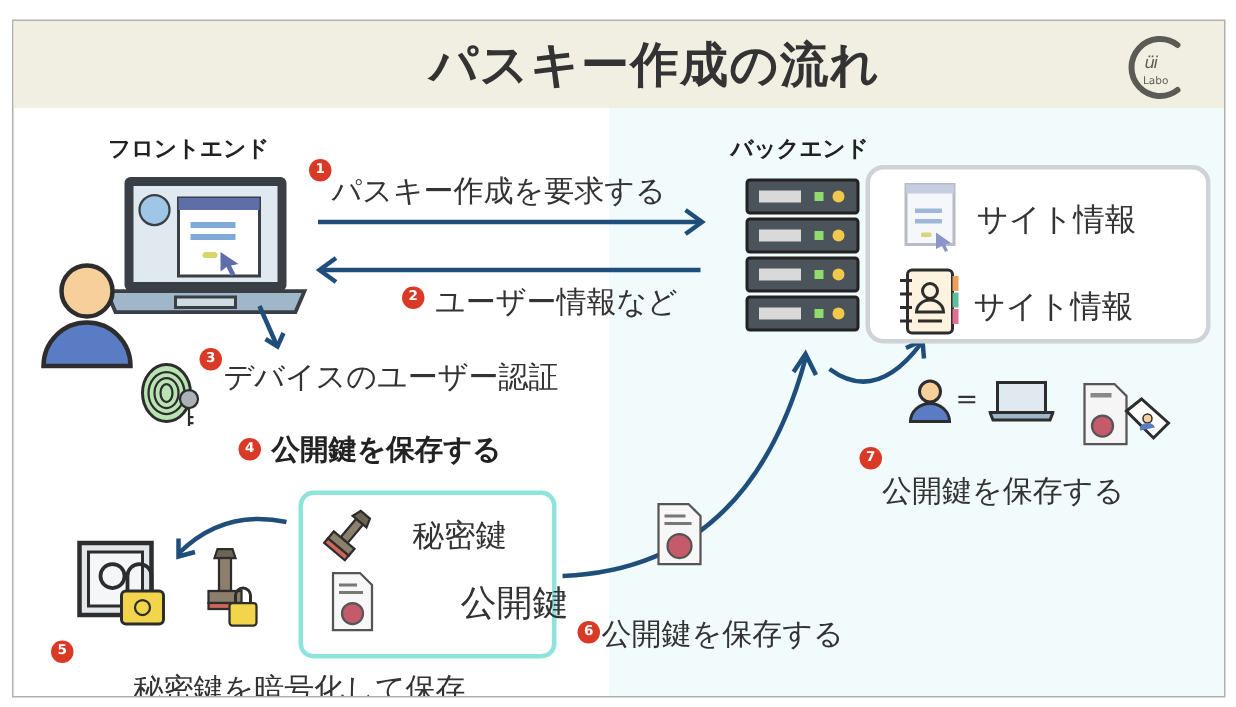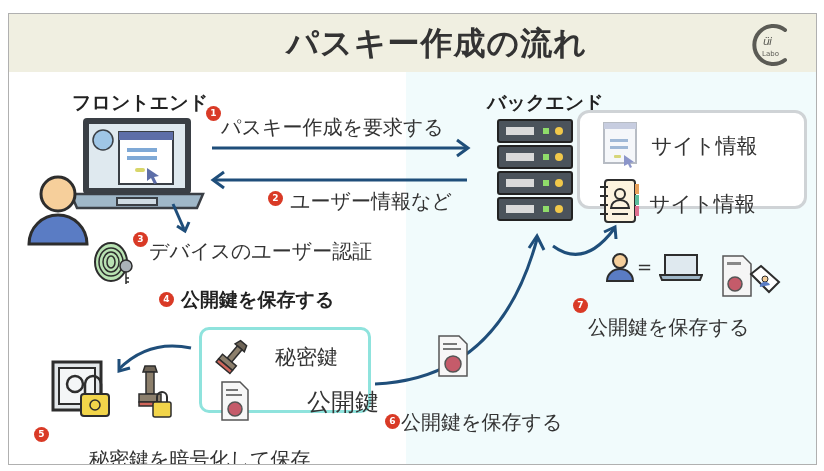--- a/index.html
+++ b/index.html
@@ -3,25 +3,25 @@
 <meta charset="utf-8">
 <style>
   html,body{margin:0;padding:0;background:#ffffff;}
   body{width:824px;height:471px;position:relative;overflow:hidden;font-family:"DejaVu Sans","Liberation Sans",sans-serif;color:#333;}
   .frame{position:absolute;left:8px;top:13px;width:807px;height:450px;border:1px solid #b0b0b0;background:#ffffff;overflow:hidden;}
   .header{position:absolute;left:0;top:0;width:100%;height:58px;background:#f0efe1;}
   .title{position:absolute;left:0;width:100%;top:8px;text-align:center;font-size:32px;font-weight:bold;color:#333;letter-spacing:1px;margin-left:24px;}
   .logo{position:absolute;right:22px;top:8px;width:42px;height:46px;}
   .right-panel{position:absolute;left:397px;top:58px;right:0;bottom:0;background:#f1fbfc;}
   .lbl{position:absolute;white-space:nowrap;font-size:20px;color:#333;}
-  .lbl-sm-bold{position:absolute;white-space:nowrap;font-size:19px;font-weight:bold;color:#222;}
+  .lbl-sm-bold{position:absolute;white-space:nowrap;font-size:15px;font-weight:bold;color:#222;}
   .lbl-bold{position:absolute;white-space:nowrap;font-size:19px;font-weight:bold;color:#222;}
   .badge{position:absolute;width:15px;height:15px;border-radius:50%;background:#d93a26;color:#fff;font-size:9px;font-weight:bold;text-align:center;line-height:15px;}
-  .info-box{position:absolute;left:568px;top:96px;width:230px;height:99px;border:3px solid #cfd3d6;border-radius:12px;background:#ffffff;box-sizing:border-box;padding-left:31px;}
-  .key-box{position:absolute;left:190px;top:313px;width:172px;height:86px;border:3px solid #8fe3dd;border-radius:10px;background:#ffffff;box-sizing:border-box;}
+  .info-box{position:absolute;left:568px;top:96px;width:230px;height:119px;border:3px solid #cfd3d6;border-radius:12px;background:#ffffff;box-sizing:border-box;padding-left:31px;}
+  .key-box{position:absolute;left:190px;top:313px;width:172px;height:112px;border:3px solid #8fe3dd;border-radius:10px;background:#ffffff;box-sizing:border-box;}
   svg.ov{position:absolute;left:0;top:0;}
   .ico{position:absolute;}
 </style>
 </head>
 <body>
 
 <div class="frame">
   <div class="header">
     <div class="title">パスキー作成の流れ</div>
     <svg class="logo" viewBox="0 0 42 46">

